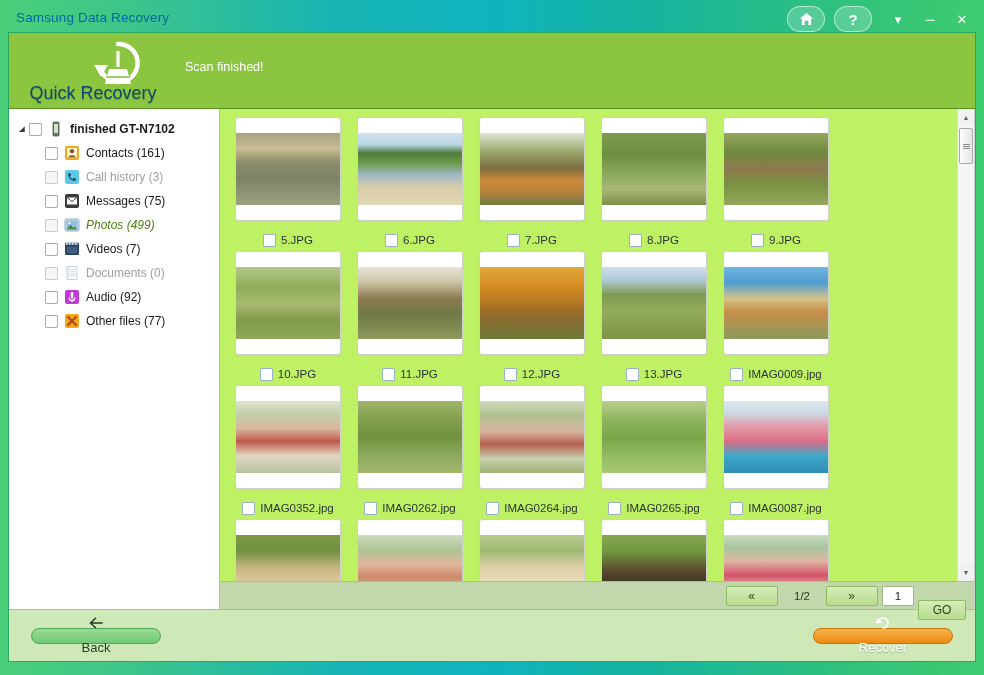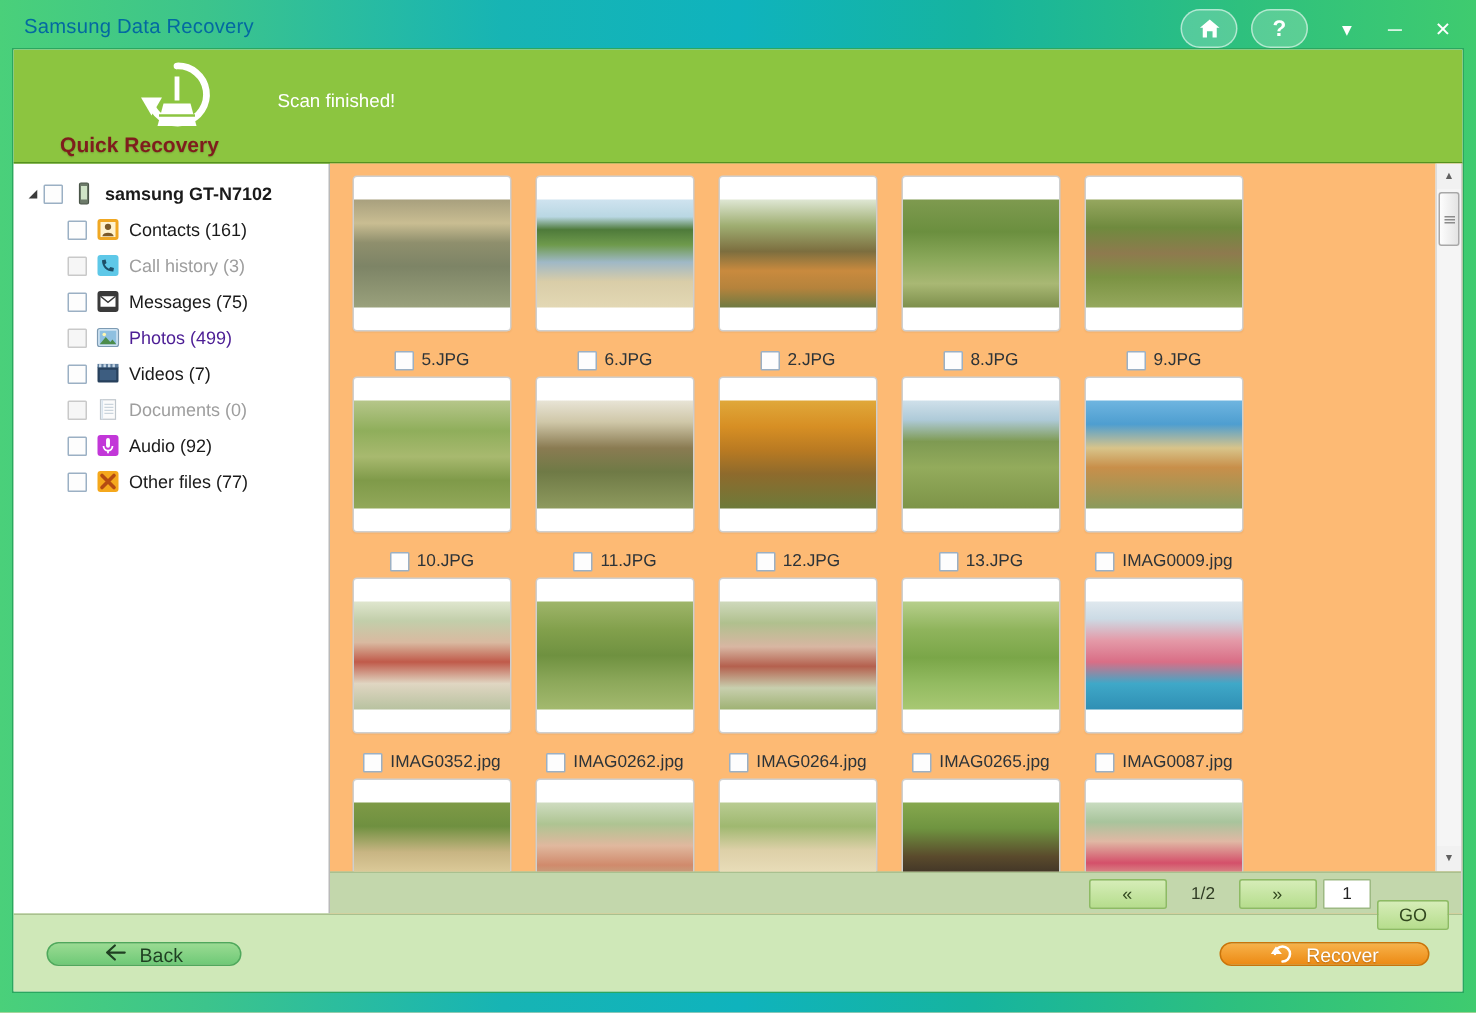--- a/index.html
+++ b/index.html
@@ -60,22 +60,22 @@
   }
   #qr-logo {
     width: 168px; height: 76px; position: relative;
     display: flex; align-items: flex-end; justify-content: center;
   }
   #qr-icon {
     position: absolute; left: 78px; top: 6px;
     width: 62px; height: 52px;
   }
   #qr-label {
-    position: relative; color: #7f1d1d; font-weight: bold;
-    font-size: 14px; margin-bottom: 5px; text-shadow: 0 1px 1px rgba(0,0,0,.18);
+    position: relative; color: #0c4a6e; font-weight: normal;
+    font-size: 18px; margin-bottom: 5px; text-shadow: 0 1px 1px rgba(0,0,0,.18);
   }
   #scan-status {
     color: #ffffff; font-size: 12.5px; margin-left: 8px; margin-bottom: 22px;
     align-self: center;
     margin-top: 15px;
   }
 
   
   #main { flex: 1; display: flex; min-height: 0; }
 
@@ -86,42 +86,42 @@
     padding: 8px 0 0 0; flex: none;
     overflow: hidden;
   }
   .tree-row {
     display: flex; align-items: center; height: 24px;
     font-size: 12px; color: #1a1a1a; cursor: pointer;
     padding-left: 6px; white-space: nowrap;
   }
   .tree-row.root { font-weight: bold; }
   .tree-row.dim .tree-label { color: #9e9e9e; }
-  .tree-row.selected .tree-label { color: #4c1d95; }
+  .tree-row.selected .tree-label { color: #4d7c0f; font-style: italic; }
   .twisty {
     width: 14px; text-align: center; font-size: 7px; color: #3b3b3b;
     flex: none;
   }
   .child-indent { width: 30px; flex: none; }
   .cbox {
     width: 13px; height: 13px; border: 1px solid #9bb0c4;
     background: #fdfdfd; flex: none; margin-right: 6px; border-radius: 1px;
   }
   .cbox.dimbox { border-color: #c9c9c9; background: #f6f6f6; }
   .ticon {
     width: 16px; height: 16px; flex: none; margin-right: 6px;
     border-radius: 2px; position: relative;
   }
   .ticon svg { display: block; }
   .tree-label { line-height: 16px; }
 
   
   #content {
     flex: 1; display: flex; flex-direction: column; min-width: 0;
-    background: #fdba74;
+    background: #bef264;
     border-right: 1px solid #cfcfcf;
     position: relative;
   }
   #grid-scroll {
     flex: 1; display: flex; min-height: 0; overflow: hidden;
   }
   #grid {
     flex: 1; min-width: 0;
     padding: 8px 0 0 6px;
     display: flex; flex-wrap: wrap;
@@ -198,23 +198,24 @@
 
   
   #footer {
     height: 52px; background: #cfe8b8;
     border-top: 1px solid #a9c08f;
     display: flex; align-items: center; justify-content: space-between;
     padding: 0 22px; flex: none;
   }
   .btn-pill {
     height: 16px; border-radius: 17px;
-    display: flex; justify-content: center;
+    display: flex; align-items: center; justify-content: center;
     gap: 8px; font-size: 13px; cursor: pointer;
     padding: 0 22px;
+    flex-direction: column;
   }
   #back-btn {
     background: linear-gradient(180deg,#9adb92,#6fc977);
     border: 1px solid #4fa85c; color: #1f3f22; width: 130px;
   }
   #recover-btn {
     background: linear-gradient(180deg,#f7b24a,#ec8a14);
     border: 1px solid #c9740a; color: #ffffff;
     width: 140px; font-weight: normal;
     text-shadow: 0 1px 1px rgba(0,0,0,.25);
@@ -274,21 +275,21 @@
     <div id="sidebar">
       <div class="tree-row root">
         <span class="twisty">◢</span>
         <span class="cbox"></span>
         <span class="ticon">
           <svg width="16" height="16" viewBox="0 0 16 16">
             <rect x="5" y="1" width="6" height="14" rx="1" fill="#6d7b6a" stroke="#4a5548" stroke-width=".8"></rect>
             <rect x="6" y="3" width="4" height="9" fill="#cfe3c6"></rect>
           </svg>
         </span>
-        <span class="tree-label">samsung GT-N7102</span>
+        <span class="tree-label">finished GT-N7102</span>
       </div>
 
       <div class="tree-row">
         <span class="child-indent"></span>
         <span class="cbox"></span>
         <span class="ticon">
           <svg width="16" height="16" viewBox="0 0 16 16">
             <rect x="1" y="1" width="14" height="14" rx="2" fill="#f0a823"></rect>
             <rect x="3" y="3" width="10" height="10" fill="#fff3cf"></rect>
             <circle cx="8" cy="6.2" r="2.1" fill="#7a5a2a"></circle>
@@ -418,21 +419,21 @@
                 <span class="cbox"></span>
                 <span class="cap-text">6.JPG</span>
               </div>
             </div>
             <div class="cell">
               <div class="thumb-frame">
                 <div class="thumb-img" style="background: linear-gradient(rgb(223, 231, 212) 0%, rgb(159, 174, 114) 24%, rgb(124, 110, 63) 48%, rgb(201, 138, 62) 66%, rgb(181, 131, 60) 82%, rgb(111, 122, 66) 100%);"></div>
               </div>
               <div class="caption">
                 <span class="cbox"></span>
-                <span class="cap-text">2.JPG</span>
+                <span class="cap-text">7.JPG</span>
               </div>
             </div>
             <div class="cell">
               <div class="thumb-frame">
                 <div class="thumb-img" style="background: linear-gradient(rgb(126, 154, 79) 0%, rgb(107, 143, 63) 30%, rgb(138, 168, 90) 55%, rgb(169, 184, 116) 78%, rgb(125, 143, 76) 100%);"></div>
               </div>
               <div class="caption">
                 <span class="cbox"></span>
                 <span class="cap-text">8.JPG</span>
               </div>

